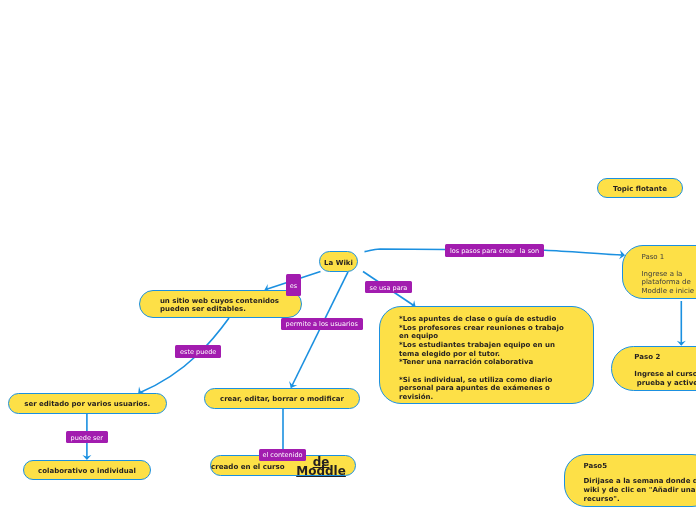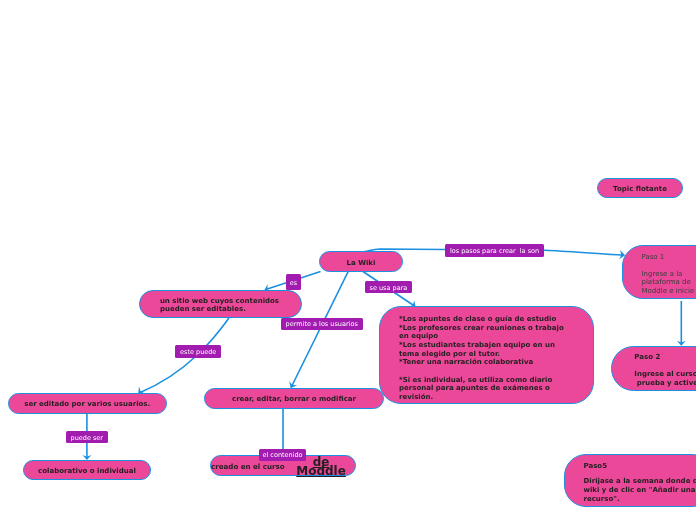--- a/index.html
+++ b/index.html
@@ -2,21 +2,21 @@
 <html><head>
 <meta charset="utf-8">
 <title>Mapa mental La Wiki</title>
 <style>
   html,body{margin:0;padding:0;background:#ffffff;}
   body{width:696px;height:520px;overflow:hidden;
        font-family:"DejaVu Sans","Liberation Sans",sans-serif;
        -webkit-font-smoothing:antialiased;}
   #canvas{position:relative;width:696px;height:520px;background:#fff;}
   svg.links{position:absolute;left:0;top:0;width:696px;height:520px;}
-  .node{position:absolute;box-sizing:border-box;background:#ec4899;
+  .node{position:absolute;box-sizing:border-box;background:#fde047;
         border:1.4px solid #1b90e0;
         display:flex;align-items:center;justify-content:center;
         color:#231f20;font-weight:bold;text-align:center;
         font-size:7px;line-height:8.7px;}
   .node,.lbl,.node span,.lbl span{transform:translateZ(0);}
   .node.pill{border-radius:999px;}
   .node.pill > span{position:relative;top:1.6px;transform:translateZ(0);}
   .lbl > span{position:relative;top:0.6px;}
   .lbl{position:absolute;box-sizing:border-box;background:#a21caf;
        color:#ffffff;display:flex;align-items:center;justify-content:center;
@@ -53,42 +53,42 @@
       <path d="M625.10,255.30 L619.10,259.30 L621.40,255.00 L620.00,250.10 Z"></path>
       <path d="M415.60,306.70 L408.91,307.43 L413.00,304.83 L414.17,300.13 Z"></path>
       <path d="M290.80,388.00 L289.06,381.12 L292.30,384.95 L297.31,385.19 Z"></path>
       <path d="M138.20,393.30 L139.02,386.62 L140.61,391.20 L144.93,393.42 Z"></path>
       <path d="M86.90,460.00 L82.43,454.98 L86.92,456.80 L91.42,455.02 Z"></path>
       <path d="M283.00,456.00 L278.50,451.00 L283.00,452.80 L287.50,451.00 Z"></path>
       <path d="M681.30,345.80 L676.80,340.80 L681.30,342.60 L685.80,340.80 Z"></path>
     </g>
   </svg>
 
-  <div class="node pill" style="left:319px;top:251px;width:84px;height:21px;">
+  <div class="node pill" style="left:319px;top:251px;width:39px;height:21px;">
     <span>La Wiki</span>
   </div>
 
   <div class="node pill" style="left:597px;top:178px;width:86px;height:20px;">
     <span>Topic flotante</span>
   </div>
 
   <div class="node pill pre" style="left:139px;top:290.2px;width:162.8px;height:27.9px;text-align:left;justify-content:flex-start;padding-left:19.9px;line-height:7.8px;">
     <span>un sitio web cuyos contenidos
 pueden ser editables.</span>
   </div>
 
   <div class="node pill" style="left:8px;top:393px;width:158.5px;height:20.5px;">
     <span>ser editado por varios usuarios.</span>
   </div>
 
   <div class="node pill" style="left:23px;top:459.6px;width:128px;height:20.6px;">
     <span>colaborativo o individual</span>
   </div>
 
-  <div class="node pill" style="left:204px;top:388px;width:180px;height:20.5px;">
+  <div class="node pill" style="left:204px;top:388px;width:156px;height:20.5px;">
     <span>crear, editar, borrar o modificar</span>
   </div>
 
   <div class="node pill" style="left:210px;top:455px;width:146px;height:21px;">
     <span style="font-size:7.1px;white-space:pre;">creado en el curso </span>
       <span style="font-size:12px;text-decoration:underline;">de Moddle</span>
   </div>
 
   <div class="node body-node pre" style="left:379px;top:306px;width:215px;height:98px;border-radius:22px;padding:7.8px 0 0 19px;">
     <span>*Los apuntes de clase o guía de estudio
@@ -119,21 +119,21 @@
   </div>
 
   <div class="node body-node" style="left:564.3px;top:453.5px;width:150px;height:53px;border-radius:22px;padding:7.2px 0 0 18.2px;
               flex-direction:column;">
     <span>Paso5</span>
     <span class="pre" style="margin-top:7px;">Dirijase a la semana donde d
 wiki y de clic en "Añadir una
 recurso".</span>
   </div>
 
-  <div class="lbl" style="left:286.2px;top:274.2px;width:14.7px;height:16px;">
+  <div class="lbl" style="left:286.2px;top:274.2px;width:14.7px;height:22px;">
     <span>es</span>
   </div>
 
   <div class="lbl" style="left:444.8px;top:244.2px;width:99.5px;height:12.8px;">
     <span>los pasos para crear  la son</span>
   </div>
 
   <div class="lbl" style="left:364.5px;top:281.2px;width:47.9px;height:12.2px;">
     <span>se usa para</span>
   </div>

